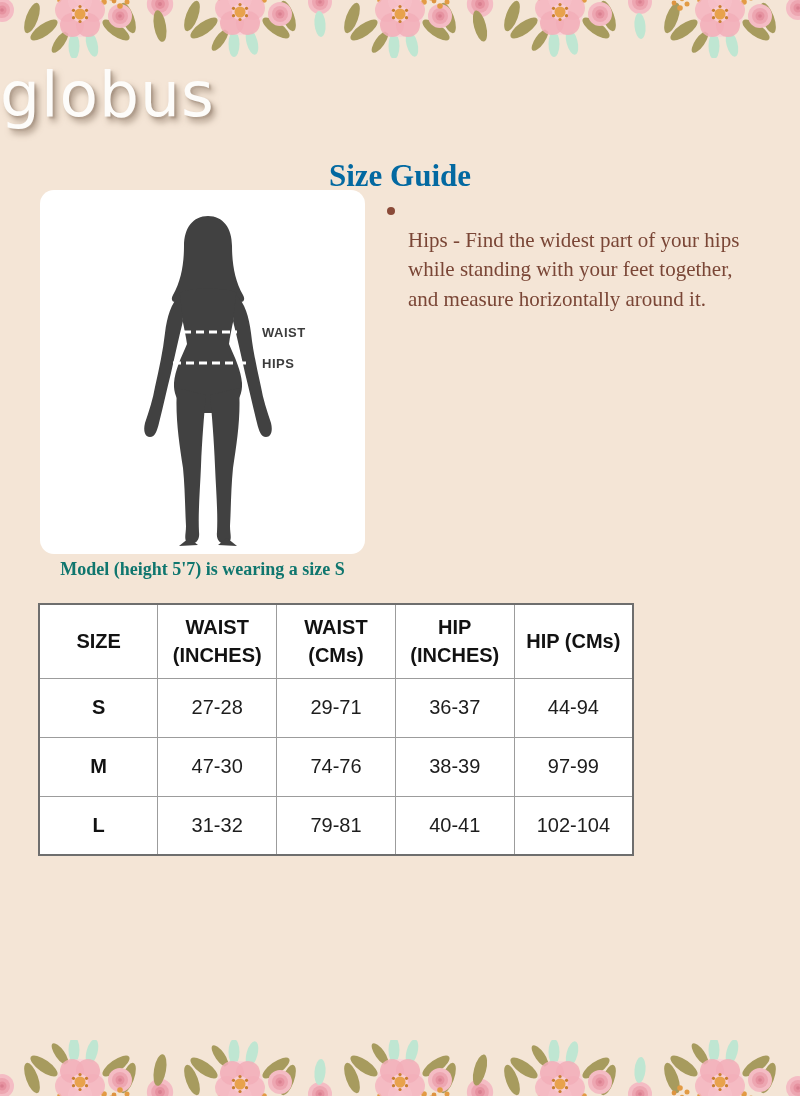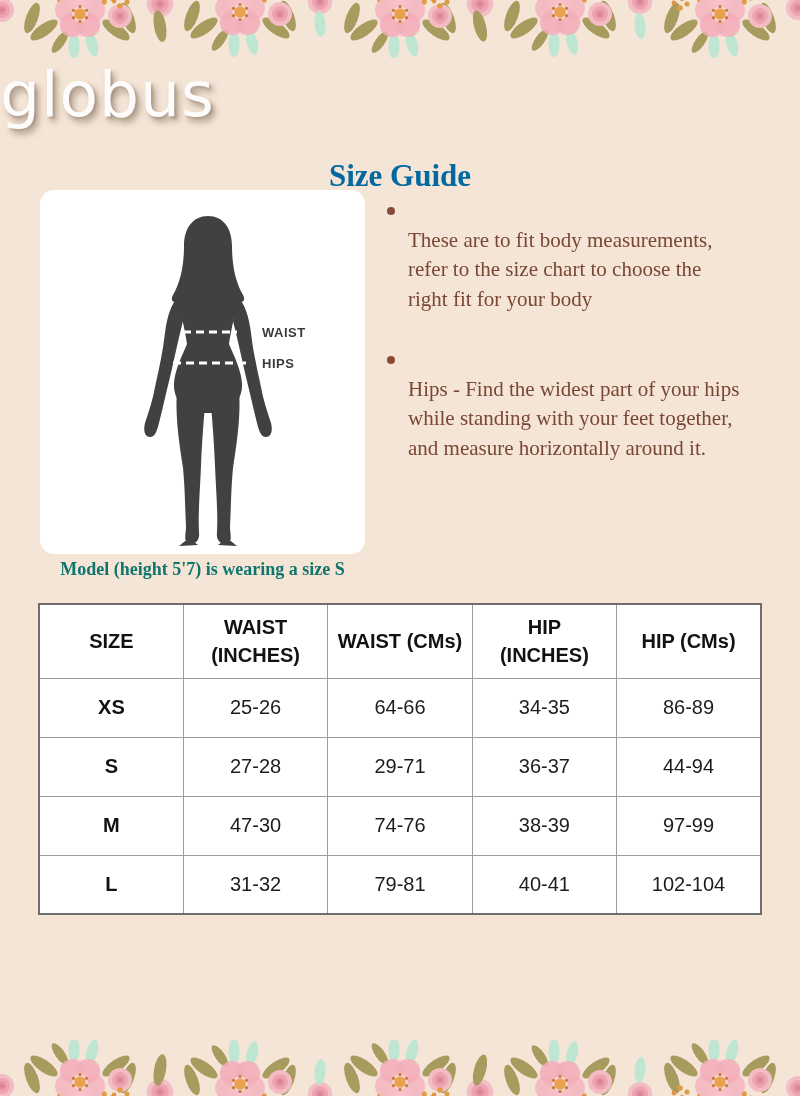--- a/index.html
+++ b/index.html
@@ -56,21 +56,21 @@
     font-family:"Liberation Serif", serif;
     font-size:21px; line-height:29.5px; color:#7a4636;
     white-space:pre-line;
   }
   .dot {
     position:absolute; left:3px; top:11px; width:8px; height:8px;
     border-radius:50%; background:#8a4a38;
   }
 
   table.size-table {
-    position:absolute; left:38px; top:603px; width:724px;
+    position:absolute; left:38px; top:603px; width:596px;
     border-collapse:collapse; background:#ffffff;
     table-layout:fixed;
     border:2px solid #6e6e6e;
     padding-left:30px;
   }
   .size-table th, .size-table td {
     border:1px solid #9c9c9c; text-align:center; vertical-align:middle;
   }
   .size-table thead th {
     height:74px; font-size:20px; font-weight:700; color:#121212;
@@ -185,52 +185,40 @@
 
       <text class="mlabel" x="222" y="147">WAIST</text>
       <text class="mlabel" x="222" y="178">HIPS</text>
     </svg>
   </div>
 
   <div class="caption">Model (height 5'7) is wearing a size S</div>
 
   <ul class="bullets">
     <li>
-      <span class="dot"></span><span>These are to fit body measurements,
-refer to the size chart to choose the
-right fit for your body</span>
-    </li>
-    <li>
       <span class="dot"></span><span>Hips - Find the widest part of your hips
 while standing with your feet together,
 and measure horizontally around it.</span>
     </li>
   </ul>
 
   <table class="size-table">
     <thead>
       <tr>
         <th>SIZE</th>
         <th>WAIST
 (INCHES)</th>
         <th>WAIST (CMs)</th>
         <th>HIP
 (INCHES)</th>
         <th>HIP (CMs)</th>
       </tr>
     </thead>
     <tbody>
       <tr>
-        <th>XS</th>
-        <td>25-26</td>
-        <td>64-66</td>
-        <td>34-35</td>
-        <td>86-89</td>
-      </tr>
-      <tr>
         <th>S</th>
         <td>27-28</td>
         <td>29-71</td>
         <td>36-37</td>
         <td>44-94</td>
       </tr>
       <tr>
         <th>M</th>
         <td>47-30</td>
         <td>74-76</td>

